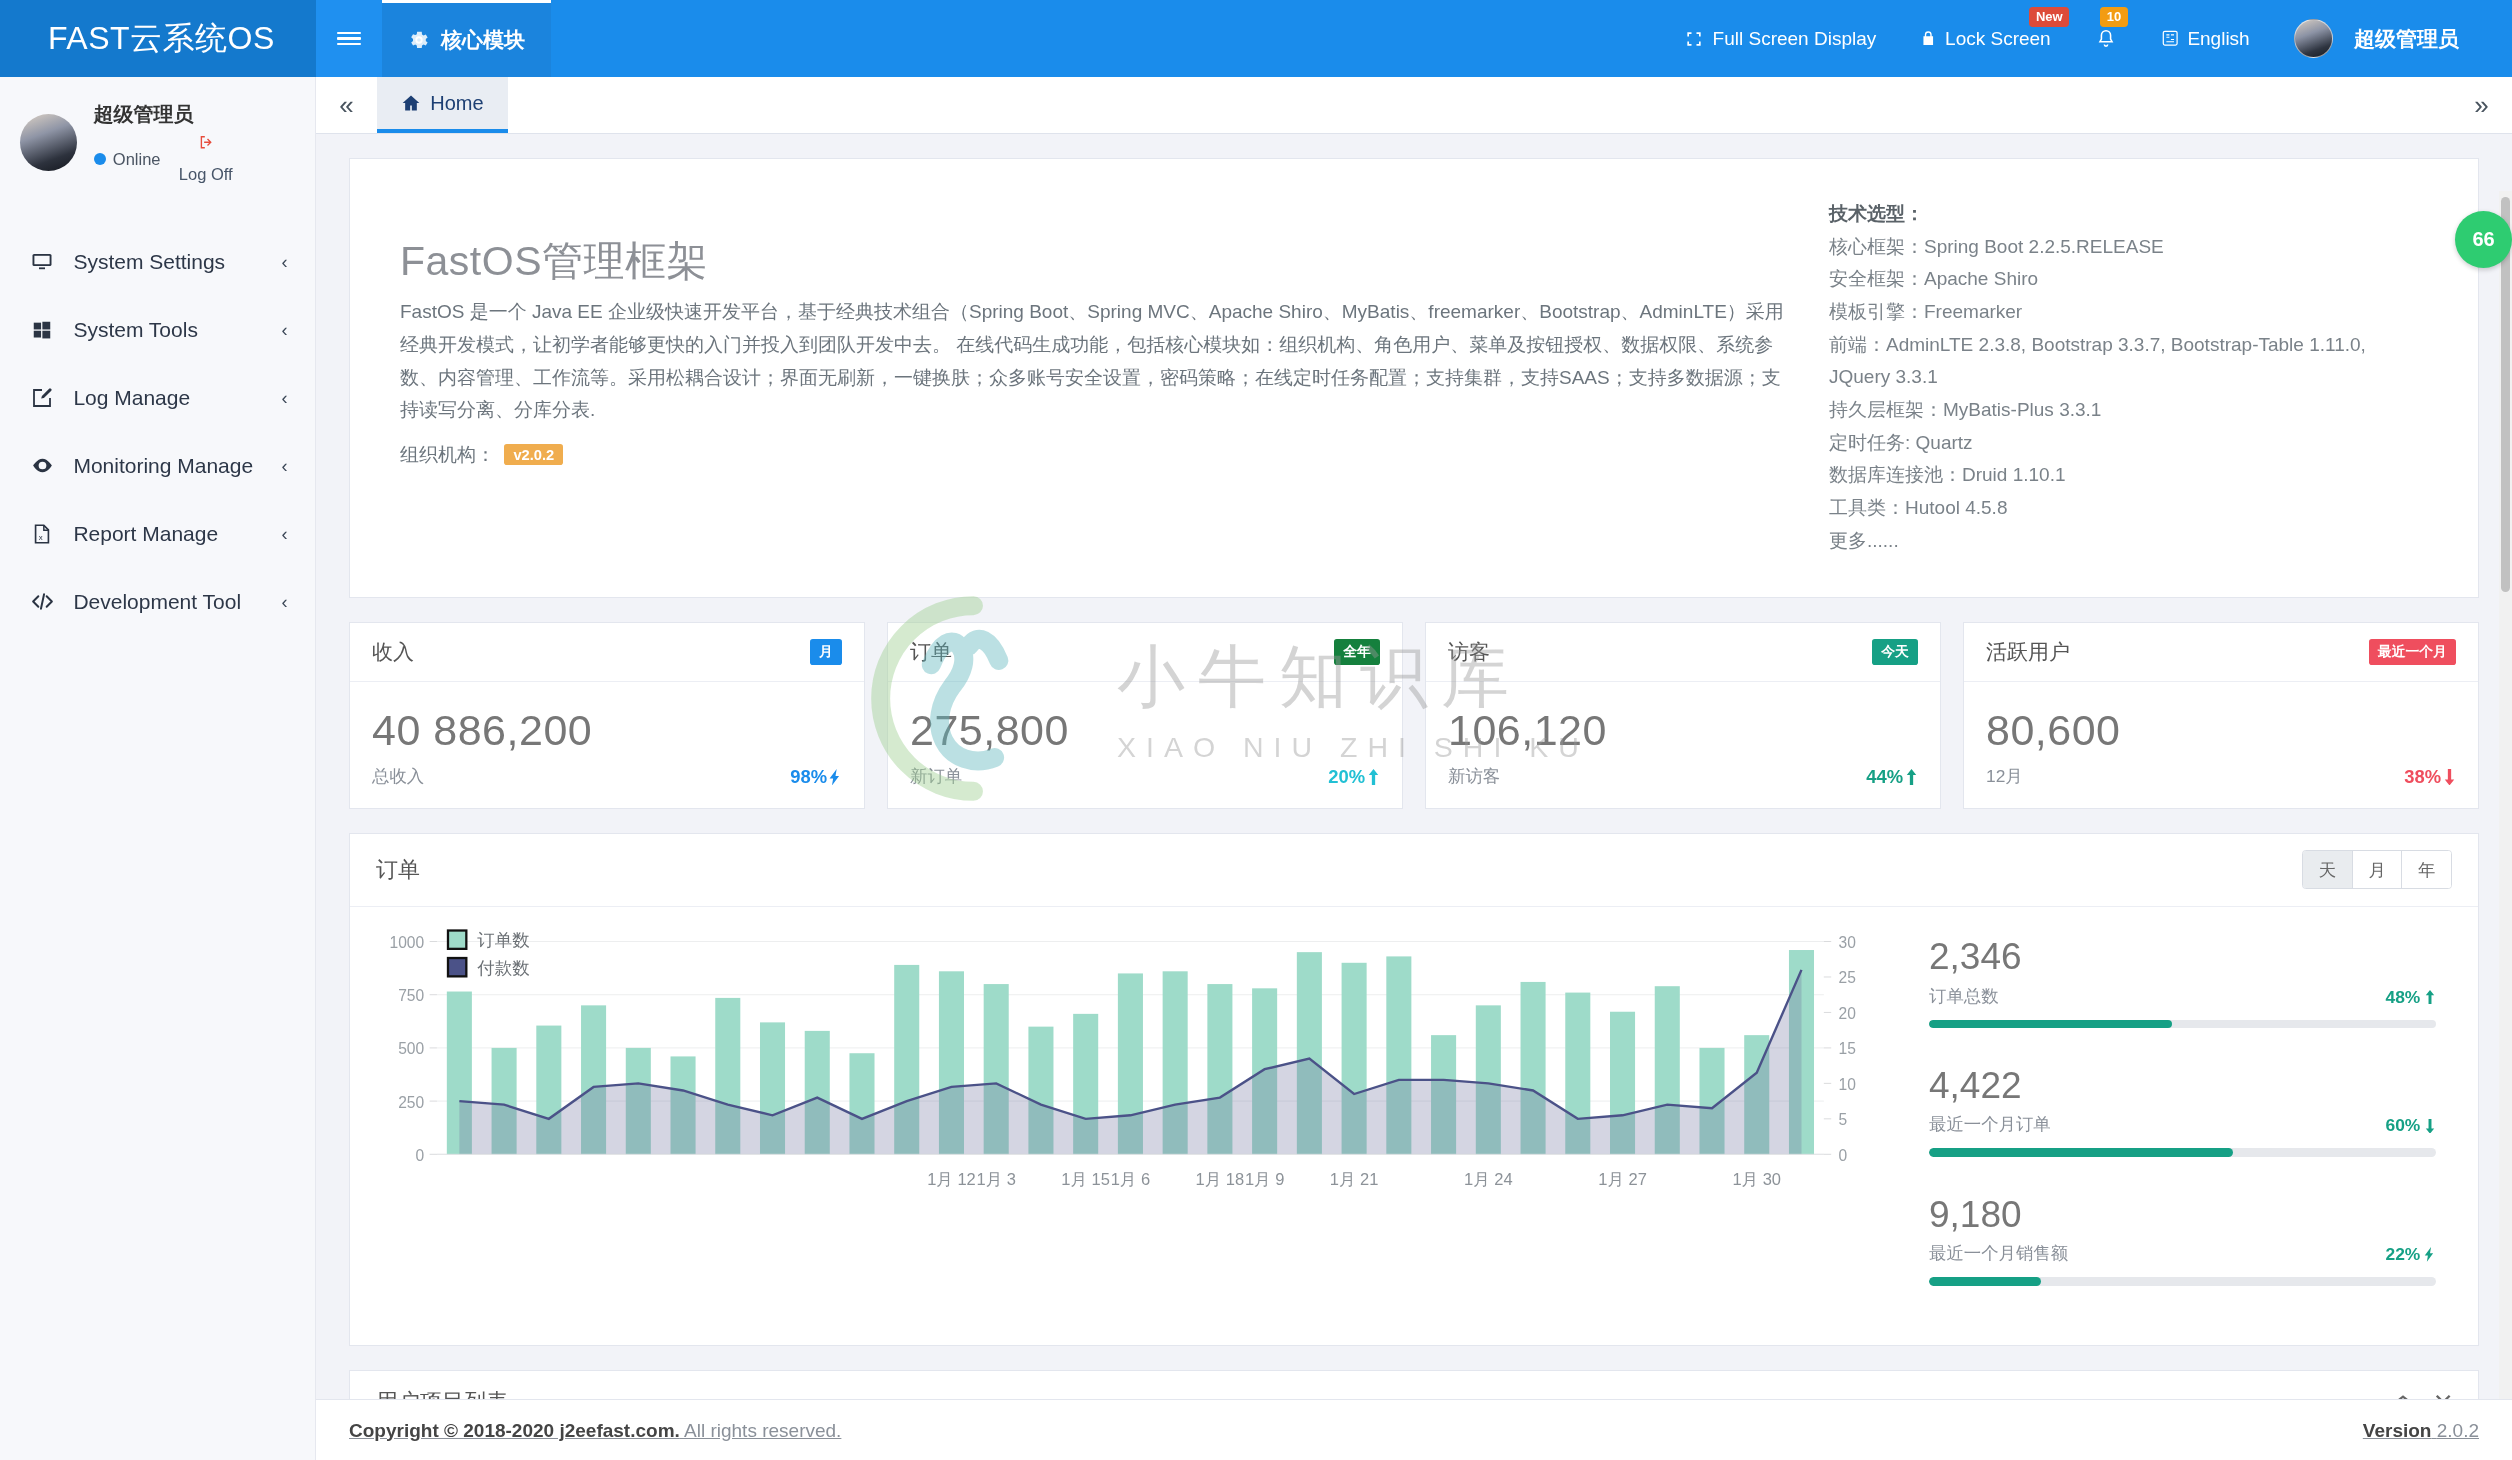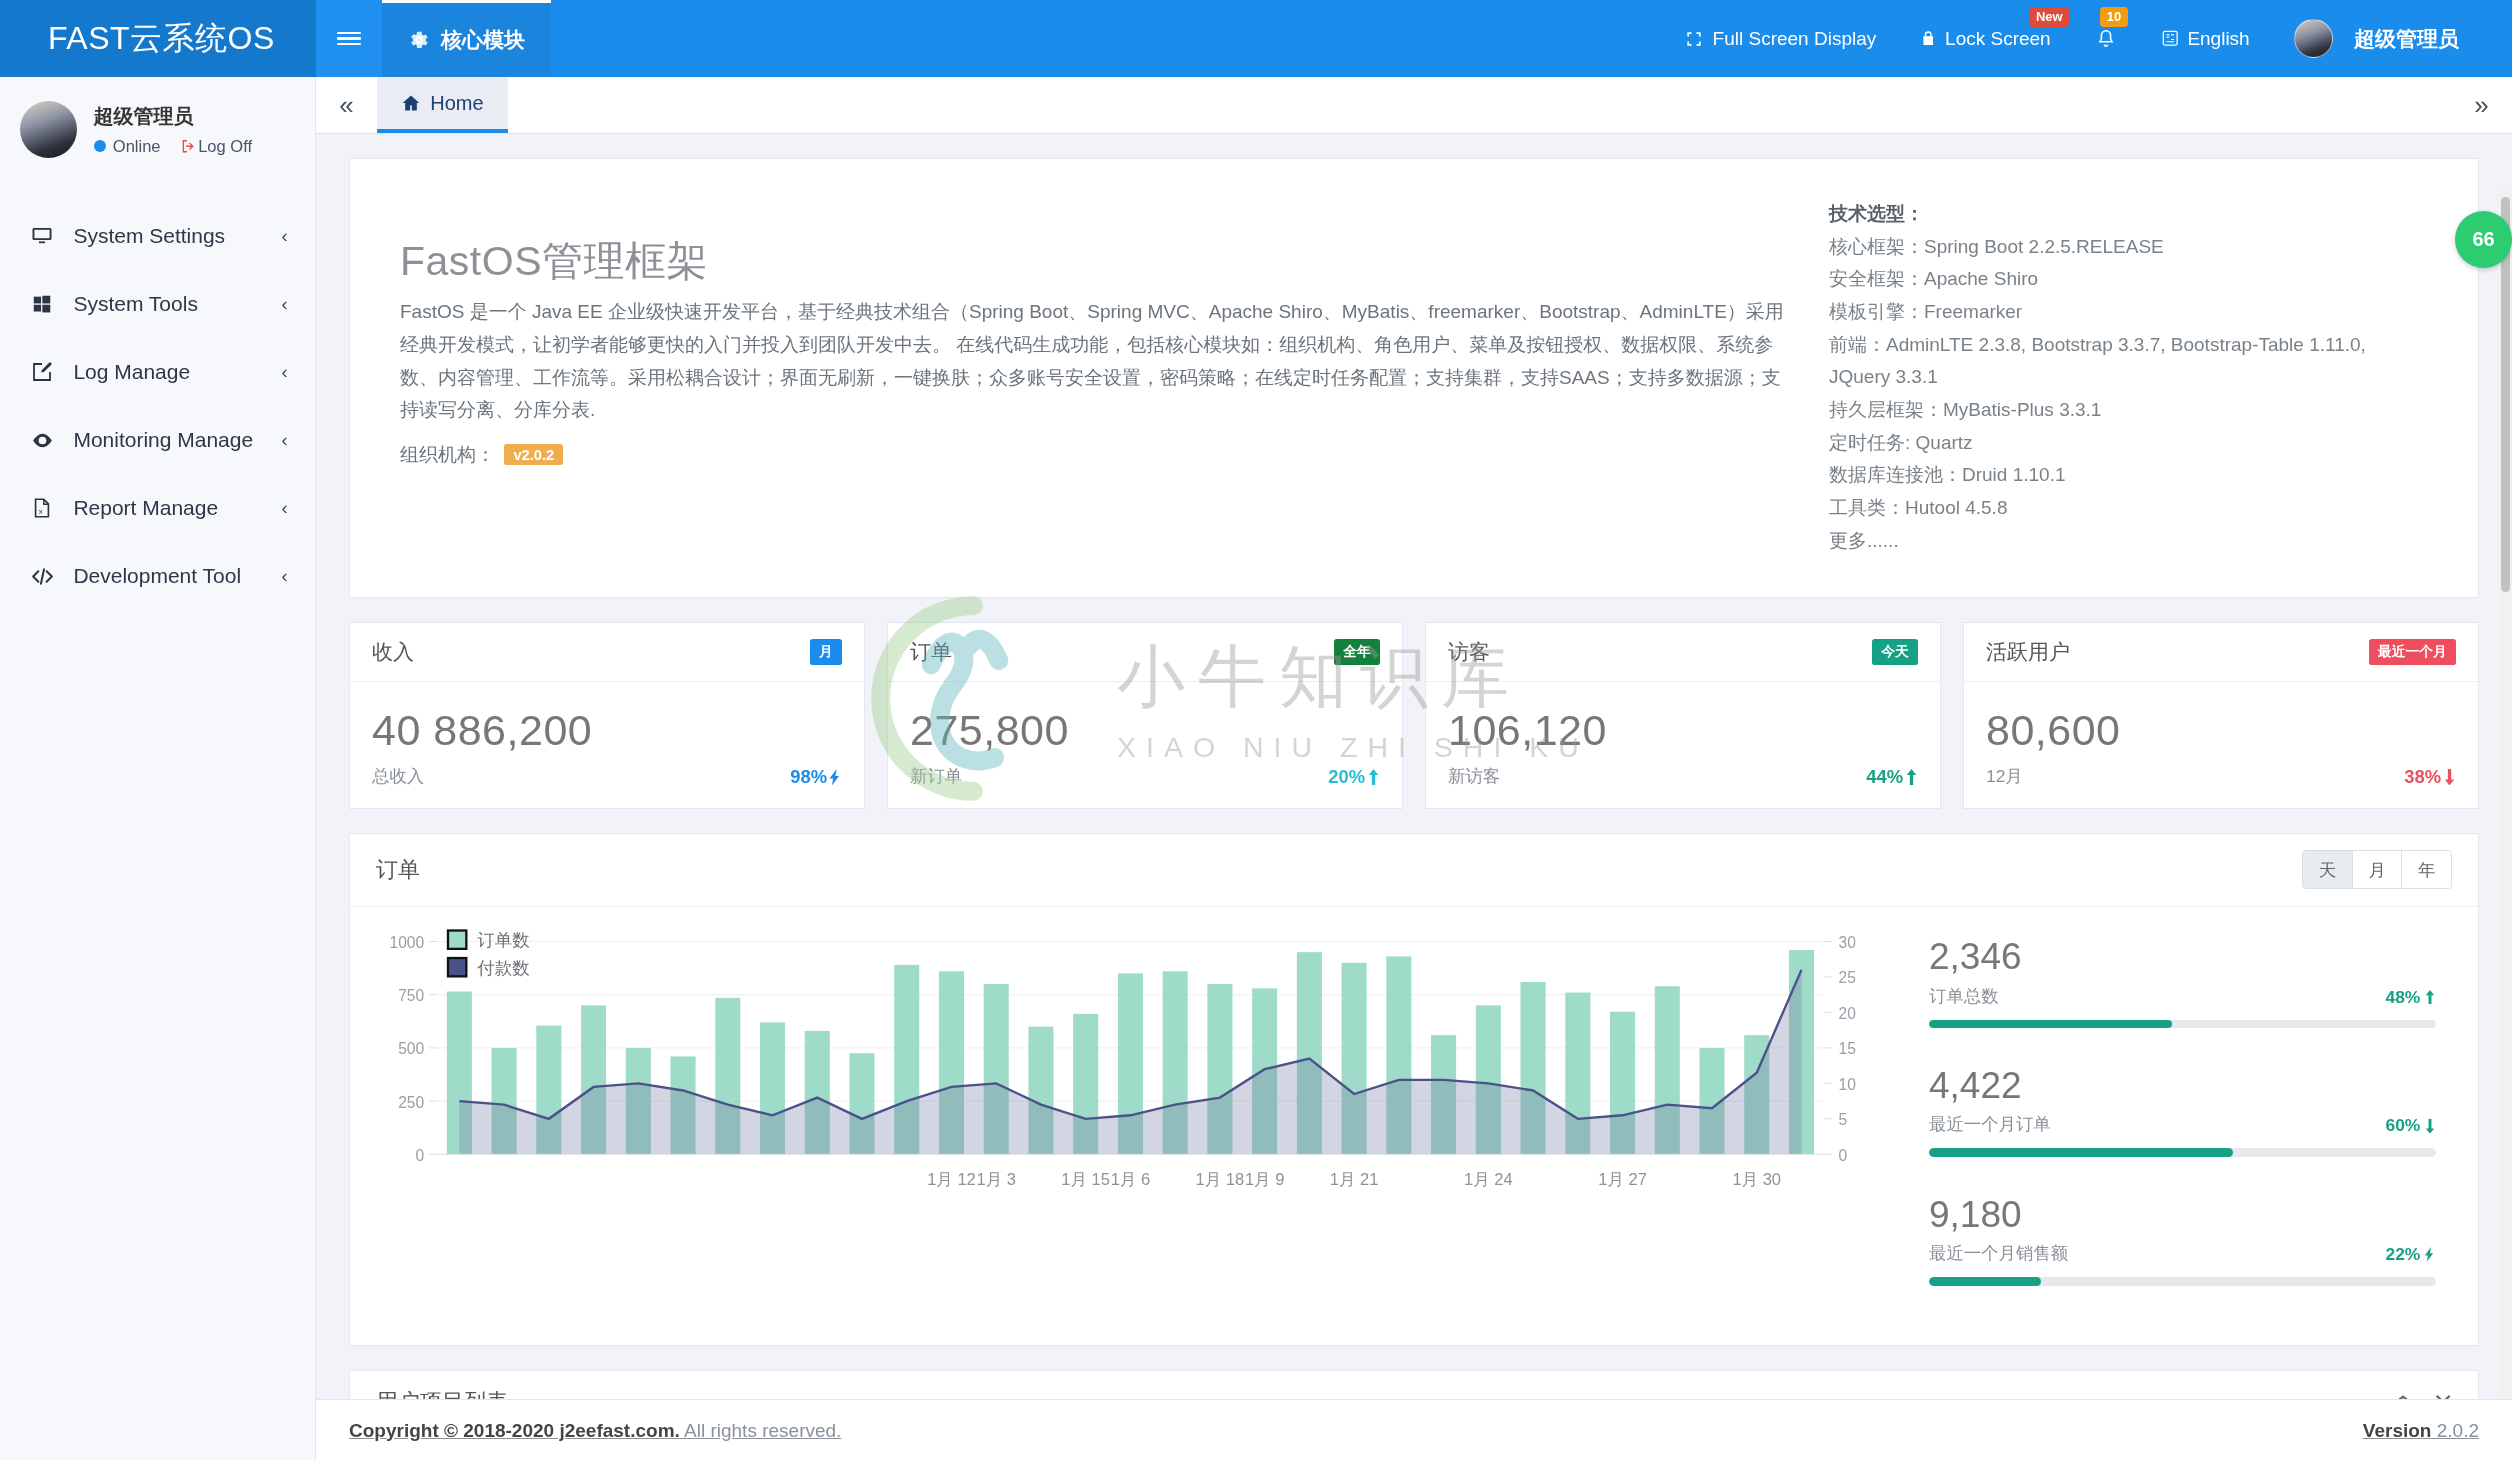--- a/index.html
+++ b/index.html
@@ -60,21 +60,21 @@
   }
   .userbox { display: flex; padding: 24px 0 24px 20px; align-items: center; gap: 16.5px; }
   .avatar-lg {
     width: 57px; height: 57px; border-radius: 50%;
     background: linear-gradient(160deg,#ded3c6 0%,#8f95a6 36%,#2d323d 74%,#13161d 100%);
     flex-shrink: 0;
   }
   .uname { font-size: 20px; font-weight: bold; color: #333; margin-bottom: 6.4px; }
   .ustatus { display: flex; align-items: center; gap: 7.3px; font-size: 16.5px; color: #4b5563; }
   .dot-online { width: 12px; height: 12px; border-radius: 50%; background:#1a8ceb; display:inline-block; }
-  .logoff { color: #475569; display:flex; align-items:center; gap:1px; cursor:pointer; margin-left: 11px;}
+  .logoff { color: #475569; display:flex; align-items:center; gap:14px; cursor:pointer; margin-left: 11px; flex-direction: column;}
   .logoff svg { fill: #e74c3c; }
   .menu { margin-top: 20px; }
   .mi {
     display: flex; align-items: center; height: 68px; padding: 0 27.5px 0 29px;
     color: #2d3748; font-size: 21px; cursor: pointer; gap: 18.4px;
   }
   .mi .ic { width: 26px; display:flex; align-items:center; justify-content:center; flex-shrink:0;}
   .mi .lbl { flex: 1; }
   .mi .chev { color:#3c4858; font-size: 18.4px; }
 

